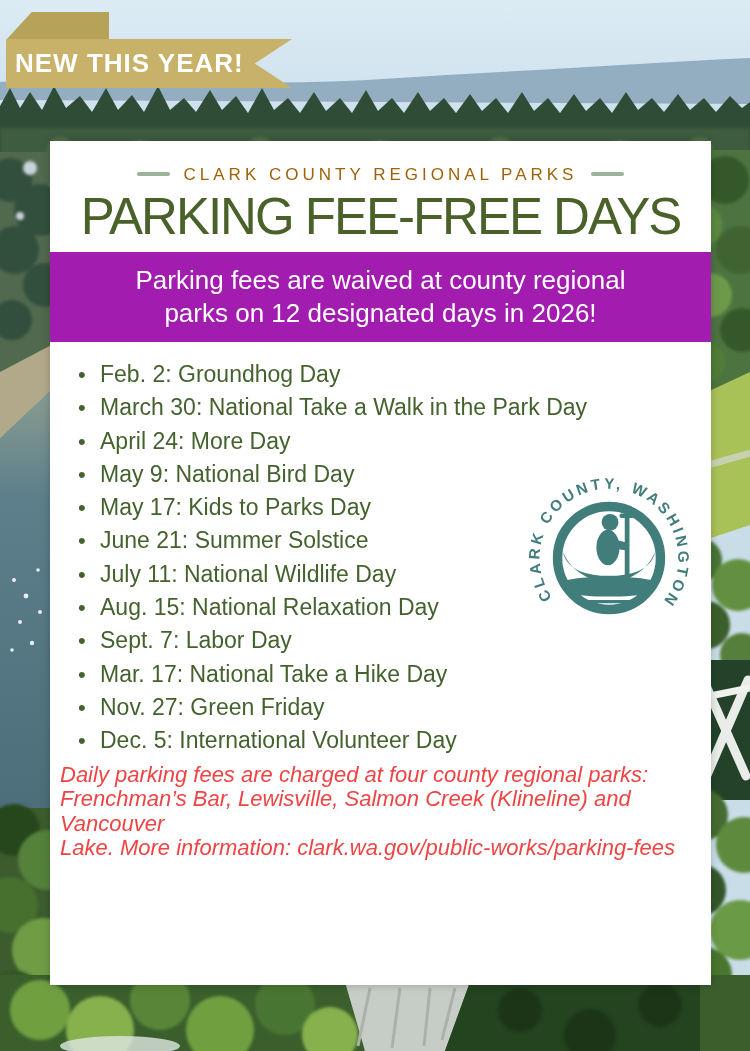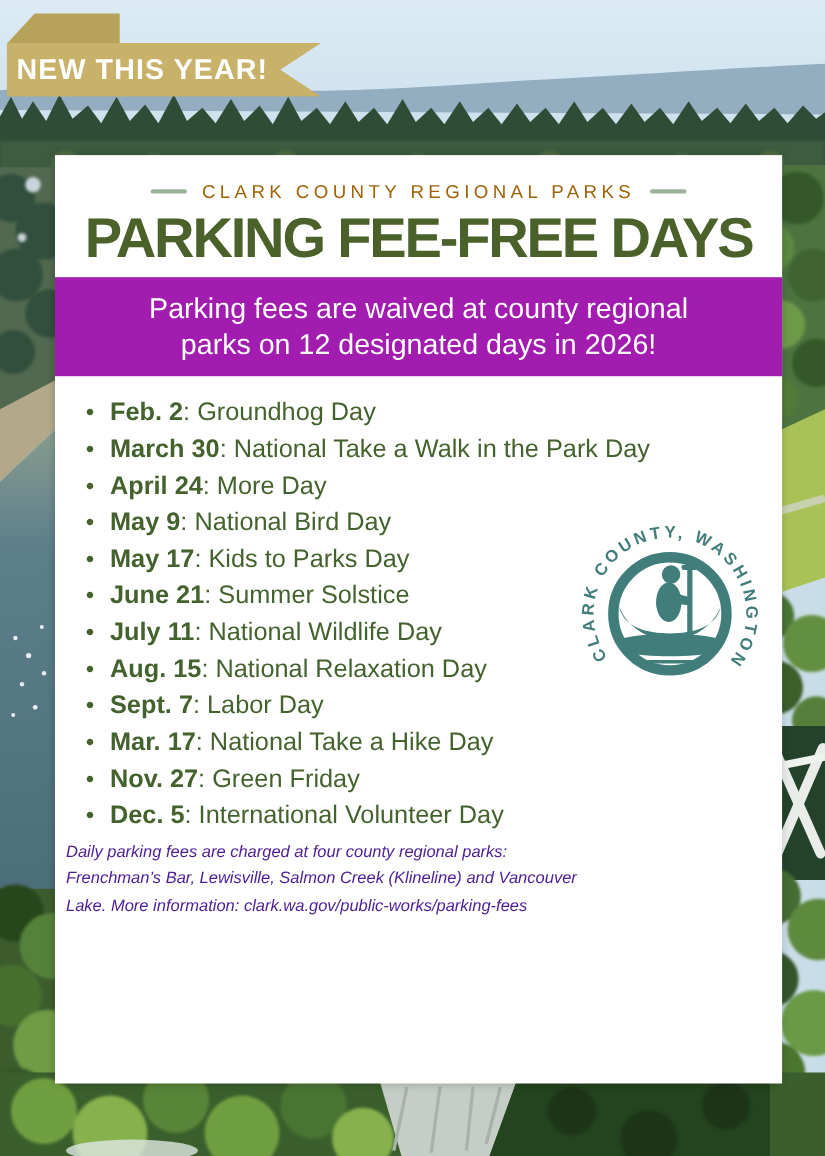--- a/index.html
+++ b/index.html
@@ -17,30 +17,30 @@
     padding-left:9px; }
 
   
   .card { position:absolute; z-index:2; left:50px; top:141px; width:661px; height:844px;
     background:#ffffff; box-shadow:0 0 8px rgba(0,0,0,.22); }
   .eyebrow { margin-top:24px; text-align:center; color:#a16207; font-size:17px;
     letter-spacing:4px; white-space:nowrap; }
   .dash { display:inline-block; width:33px; height:4px; background:#9cb29b;
     border-radius:2px; vertical-align:middle; margin:0 14px 4px 14px; }
   .title { margin-top:3px; text-align:center; color:#4a6129; font-size:51px;
-    font-weight:700; letter-spacing:-2px; line-height:58px; }
+    font-weight:400; letter-spacing:-2px; line-height:58px; }
   .banner { text-align:center; color:#fff; }
   .banner.sage { margin-top:6px; background:#a21caf; font-size:26px; line-height:33px; padding:12px 0; }
   .banner.olive { margin-top:20px; background:#4b6227; font-size:26px; line-height:34px; padding:8px 0; }
   .days { margin-top:16px; padding-left:28px; list-style:none; }
   .days li { font-size:23px; line-height:33.3px; color:#44622d; white-space:nowrap; }
   .days .bullet { display:inline-block; width:22px; font-size:22px; }
-  .days .d { font-weight:700; }
-  .footer { margin:5px 10px 16px 10px; font-style:italic; color:#4c1d95;
-    font-size:15px; line-height:24.5px; }
+  .days .d { font-weight:400; }
+  .footer { margin:5px 10px 16px 10px; font-style:italic; color:#ef4444;
+    font-size:22px; line-height:24.5px; }
   .logo { position:absolute; left:475px; top:333px; width:168px; height:168px; }
 </style>
 </head>
 <body>
 <div class="page">
 
 <svg class="bg" width="750" height="1051" viewBox="0 0 750 1051" aria-hidden="true">
   <defs>
     <linearGradient id="sky" x1="0" y1="0" x2="0" y2="1">
       <stop offset="0" stop-color="#dcebf4"></stop>

